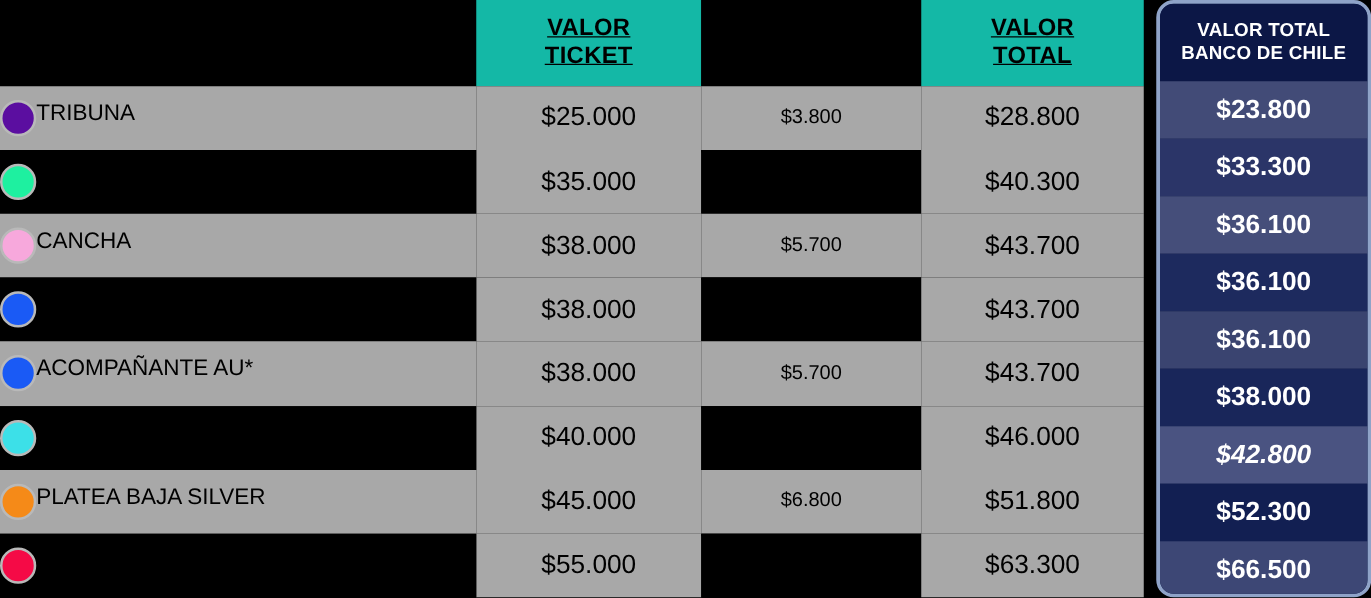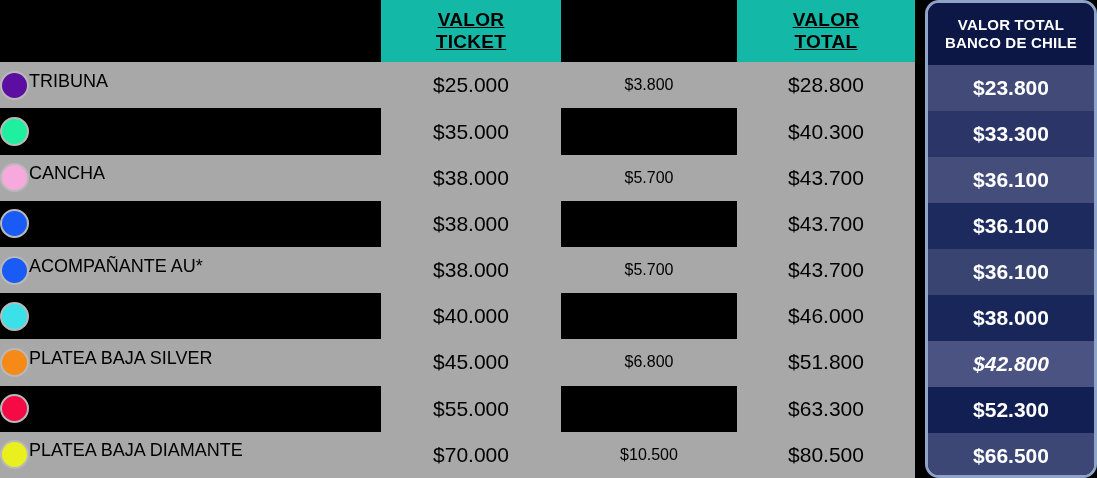--- a/index.html
+++ b/index.html
@@ -294,31 +294,20 @@
           <div class="name-inner">
             <span class="dot" style="background:#f50a46"></span>
             <span>PLATEA ALTA ORO</span>
           </div>
         </td>
         <td class="cell cell-val">$55.000</td>
         <td class="cell cell-serv hidden-row">$8.300</td>
         <td class="cell cell-total">$63.300</td>
       </tr>
 
-      <tr class="row">
-        <td class="cell cell-name">
-          <div class="name-inner">
-            <span class="dot" style="background:#e9f01e"></span>
-            <span>PLATEA BAJA DIAMANTE</span>
-          </div>
-        </td>
-        <td class="cell cell-val">$70.000</td>
-        <td class="cell cell-serv">$10.500</td>
-        <td class="cell cell-total">$80.500</td>
-      </tr>
     </tbody>
   </table>
 
   <div class="banco">
     <table class="banco-table">
       <tbody>
         <tr>
           <td class="banco-hdr">
             <div>VALOR TOTAL</div>
             <div>BANCO DE CHILE</div>

